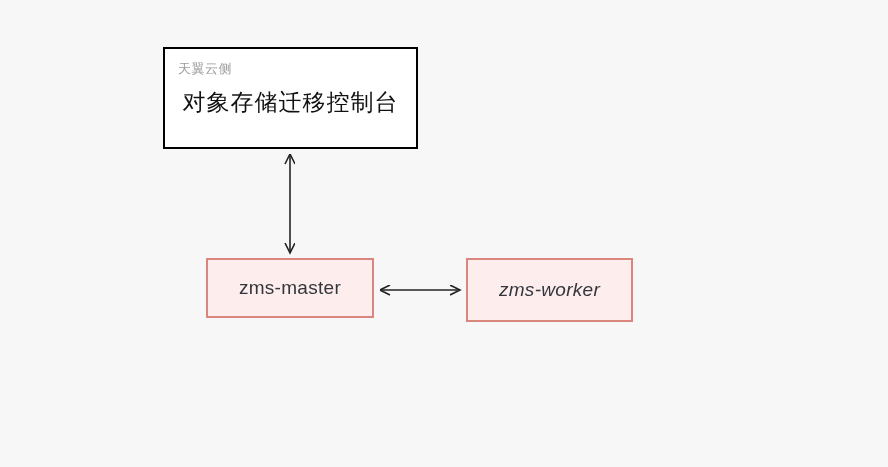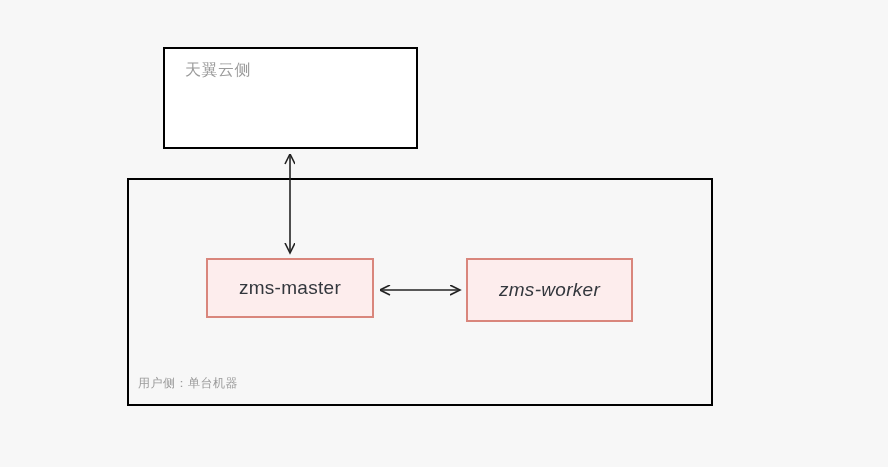--- a/index.html
+++ b/index.html
@@ -26,23 +26,23 @@
     left: 163px;
     top: 47px;
     width: 255px;
     height: 102px;
     background: #ffffff;
     border: 2px solid #000000;
     box-sizing: border-box;
   }
   .console-tag {
     position: absolute;
-    left: 20px;
+    left: 13px;
     top: 11px;
-    font-size: 16px;
+    font-size: 13px;
     color: #9b9b9b;
     letter-spacing: 0.5px;
     white-space: nowrap;
   }
   .console-title {
     position: absolute;
     left: 0;
     right: 0;
     top: 38px;
     text-align: center;
@@ -113,25 +113,23 @@
     pointer-events: none;
   }
 </style>
 </head>
 <body>
 
 <div id="canvas">
 
   <div class="console-box">
     <div class="console-tag">天翼云侧</div>
+    <div class="console-title">对象存储迁移控制台</div>
   </div>
 
-  <div class="host-box">
-    <div class="host-tag">用户侧：单台机器</div>
-  </div>
 
   <div class="node node-master">
     <span class="node-label">zms-master</span>
   </div>
 
   <div class="node node-worker">
     <span class="node-label">zms-worker</span>
   </div>
 
   <svg class="connectors" viewBox="0 0 888 467">

